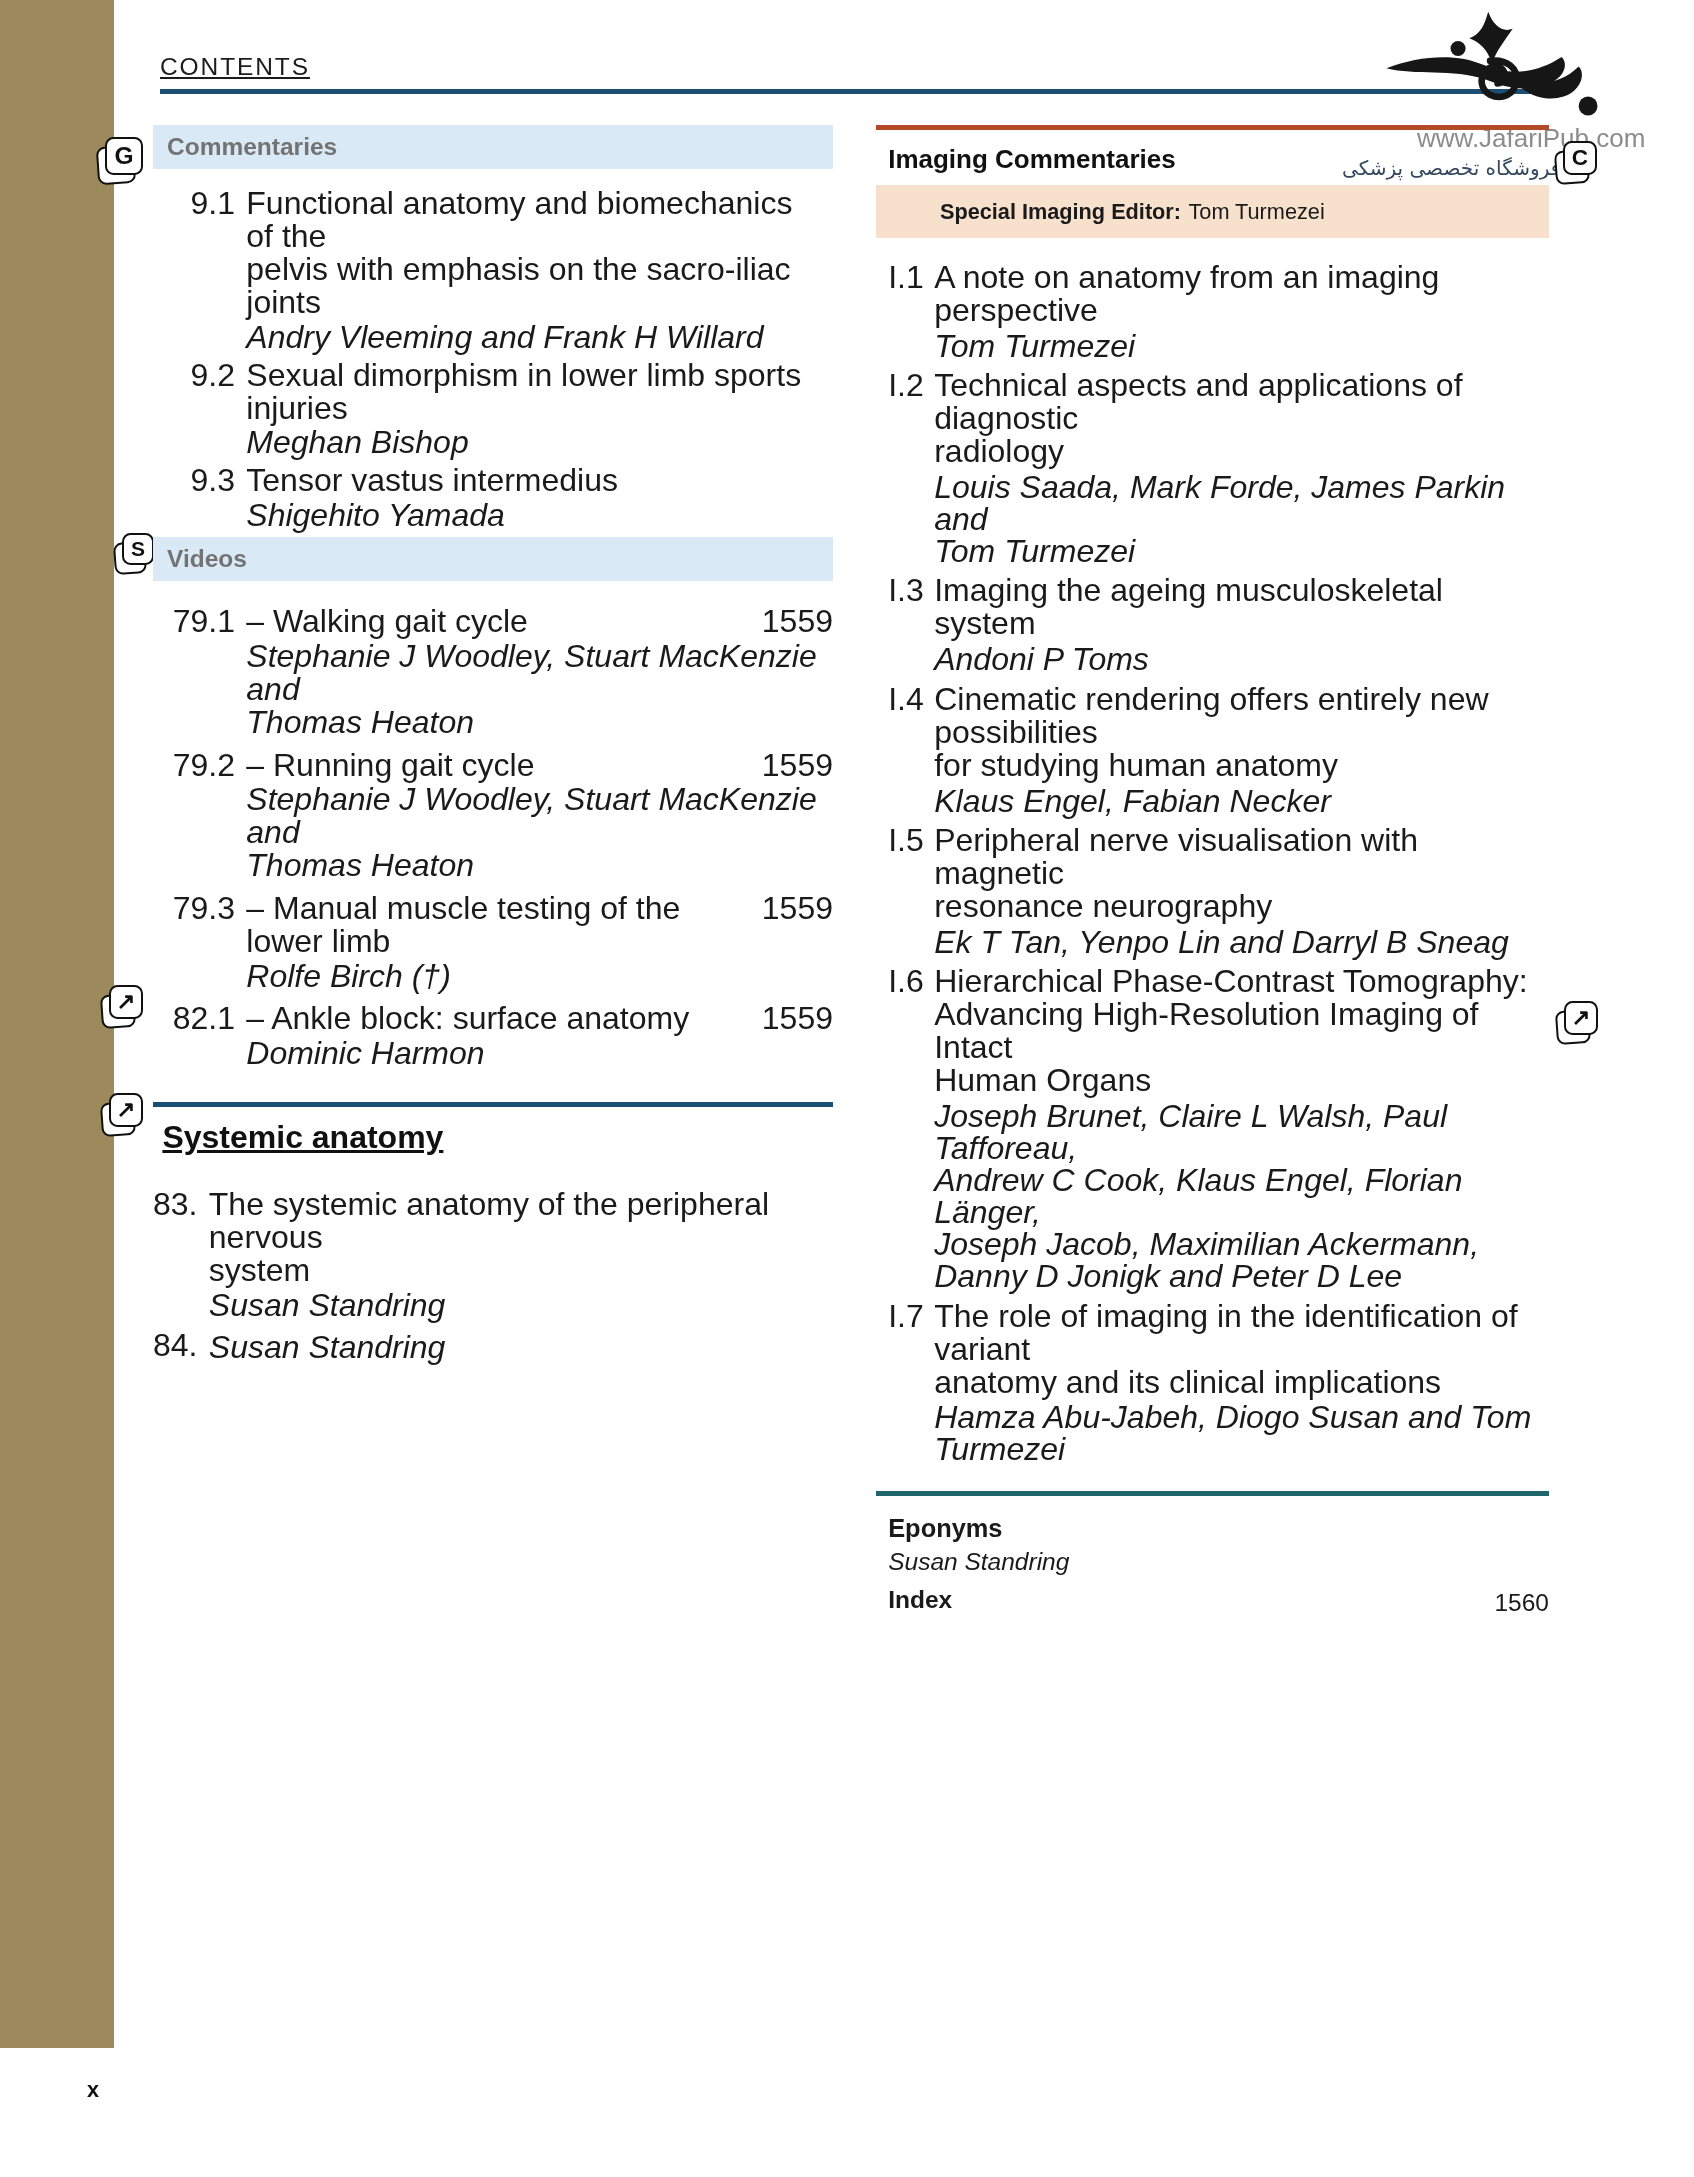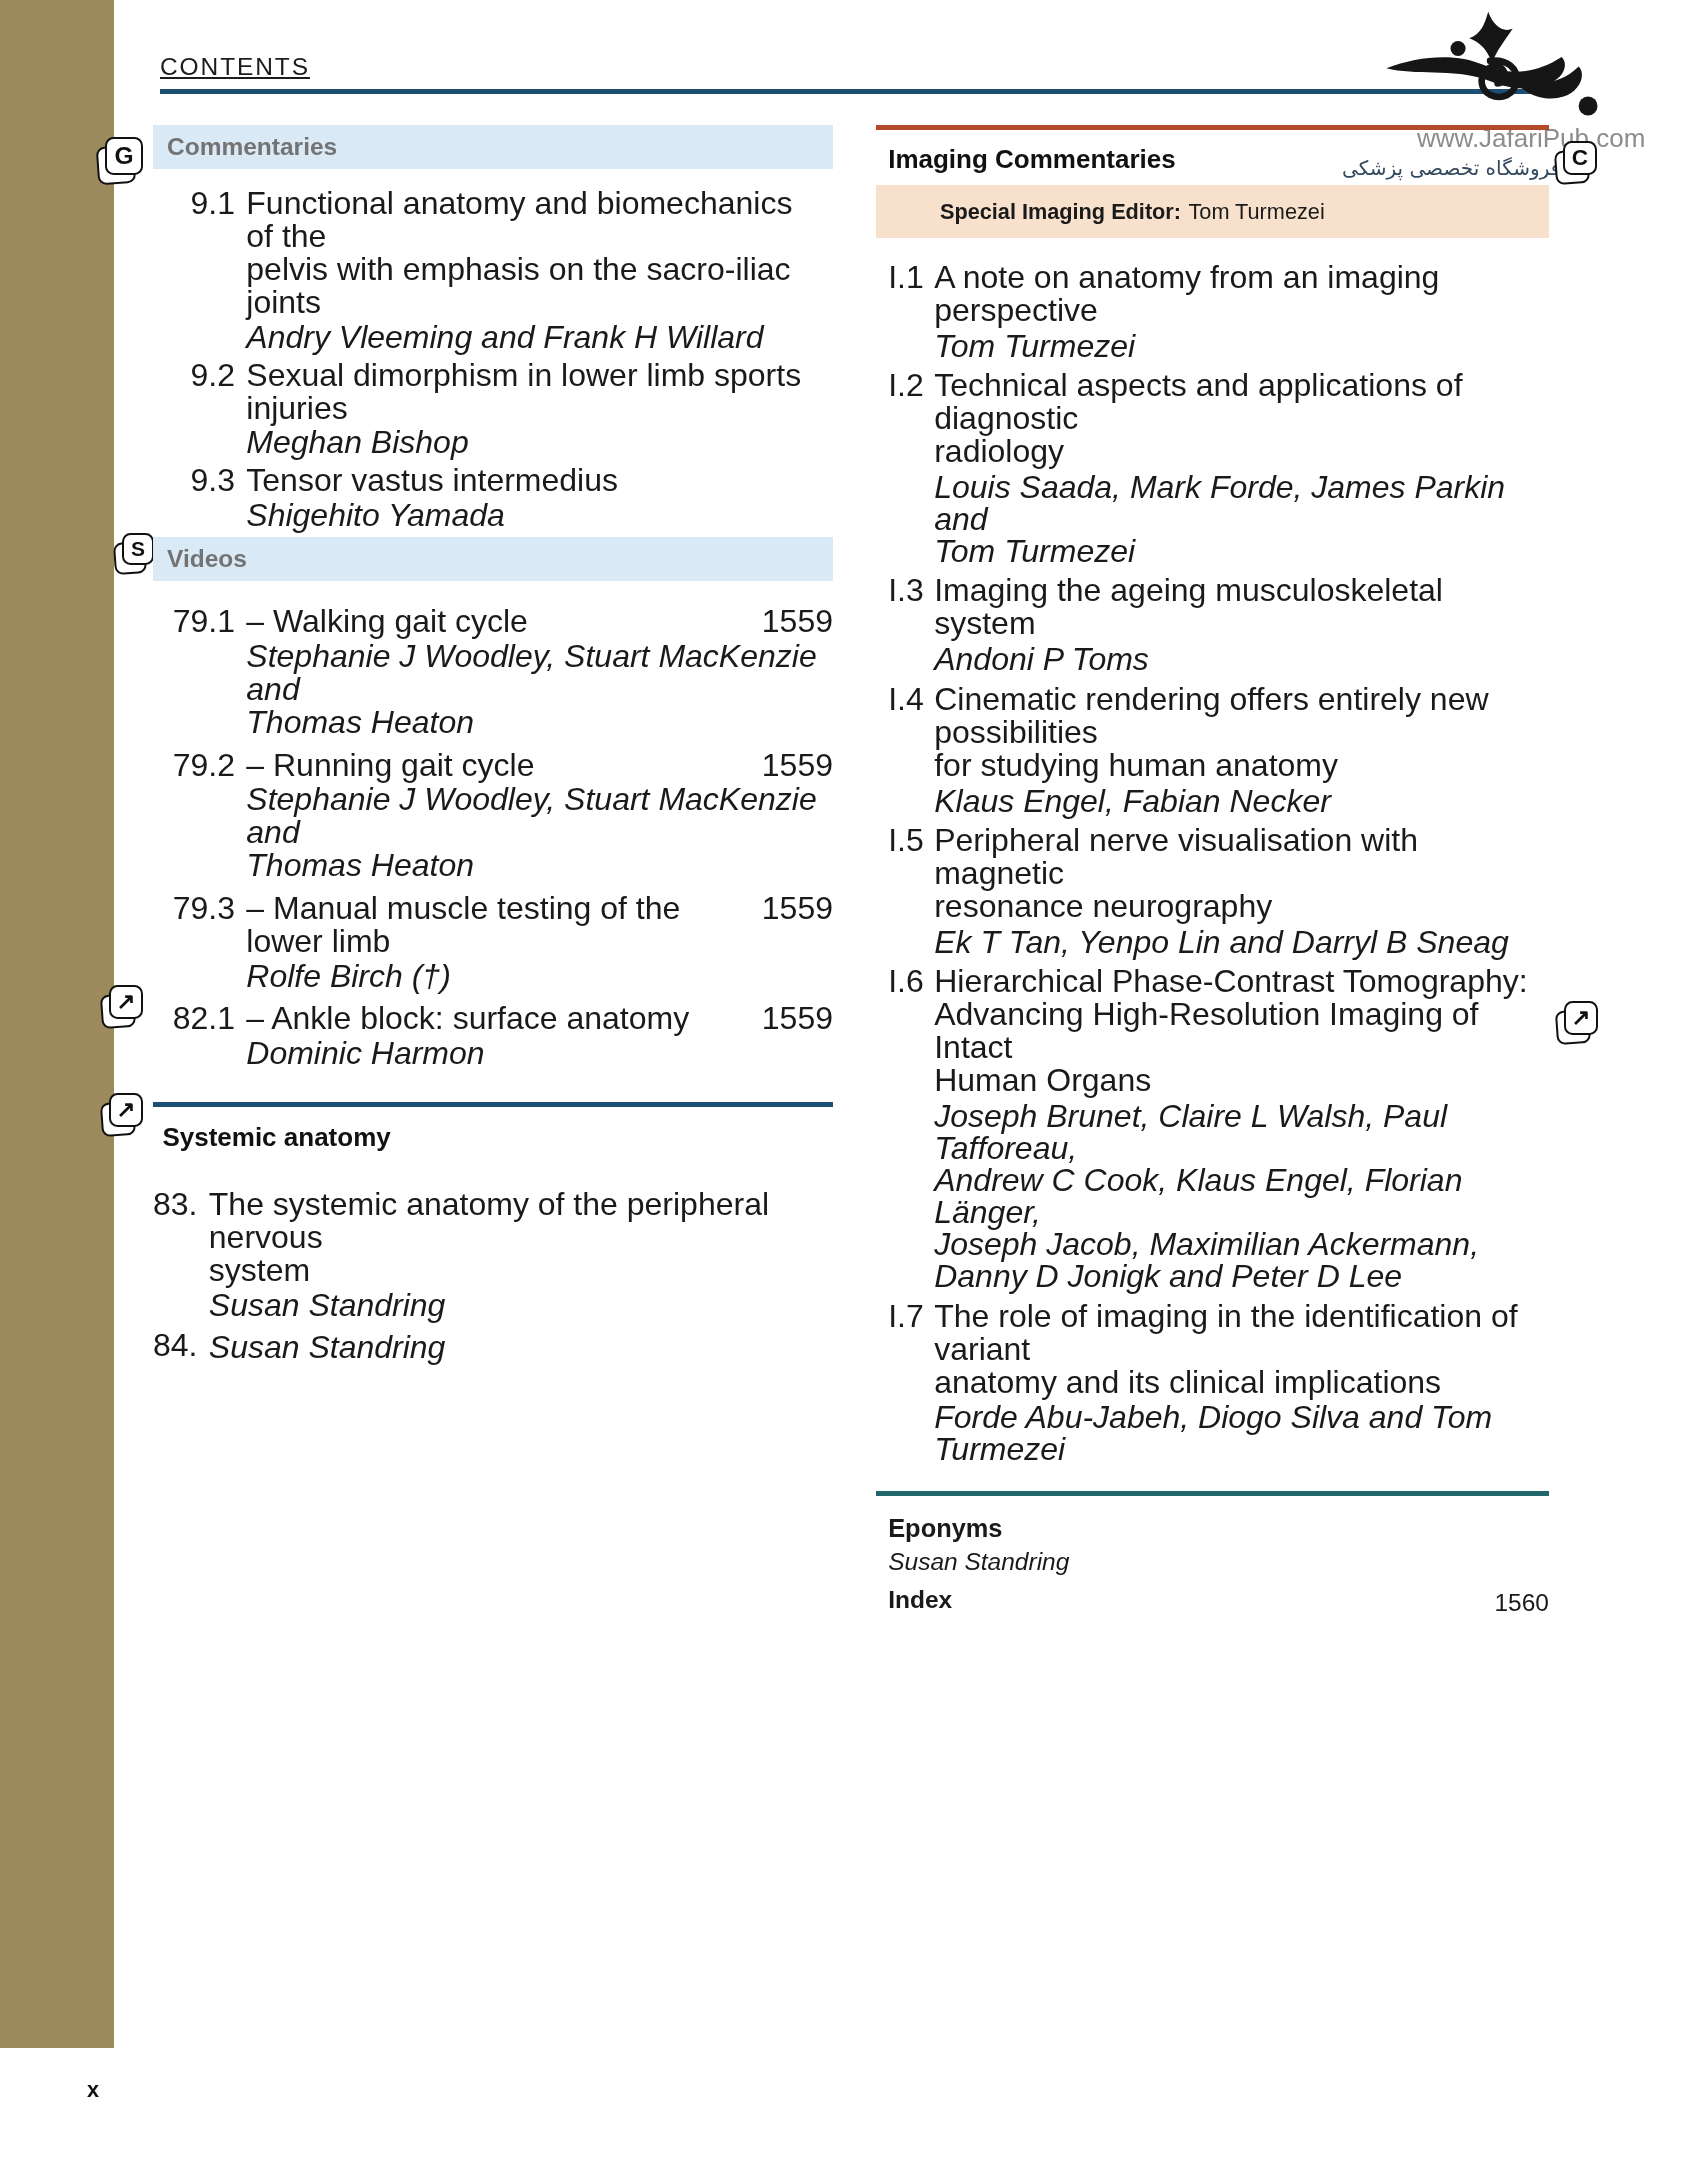--- a/index.html
+++ b/index.html
@@ -31,21 +31,21 @@
   .entry .body{flex:1;margin-left:11.3px;}
   .title{line-height:33px;white-space:pre-line;}
   .authors{font-style:italic;line-height:33px;margin-top:1.9px;white-space:pre-line;}
   .entry.video{margin-bottom:9.4px;}
   .titlerow{display:flex;justify-content:space-between;align-items:flex-start;}
   .titlerow .title{max-width:527px;}
   .pagenum{line-height:33px;}
 
   
   .rule-navy{height:4.7px;background:#1d4f72;margin-top:32px;}
-  .section-heading{font-weight:bold;font-size:26px;line-height:34px;margin-top:13px;padding-left:9.4px;color:#111;}
+  .section-heading{font-weight:bold;font-size:32px;line-height:34px;margin-top:13px;padding-left:9.4px;color:#111;text-decoration:underline;}
   .entry.sys{margin-top:34px;margin-bottom:0;}
   .entry.sys .num{flex:0 0 38px;text-align:left;}
   .entry.sys + .entry.sys{margin-top:7.5px;}
 
   
   .rule-rust{height:4.7px;background:#b54a2b;}
   .imaging-heading{font-weight:bold;font-size:26px;line-height:34px;margin-top:12.2px;padding-left:12.2px;color:#111;}
   .editor-box{margin-top:9.4px;height:53px;background:#f7e0cc;display:flex;align-items:center;
               padding-left:64px;box-sizing:border-box;font-size:21.7px;}
   .editor-box .lbl{font-weight:bold;}
@@ -277,21 +277,21 @@
 Andrew C Cook, Klaus Engel, Florian Länger,
 Joseph Jacob, Maximilian Ackermann,
 Danny D Jonigk and Peter D Lee</div>
       </div>
     </div>
     <div class="entry r">
       <div class="num">I.7</div>
       <div class="body">
         <div class="title">The role of imaging in the identification of variant
 anatomy and its clinical implications</div>
-        <div class="authors">Forde Abu-Jabeh, Diogo Silva and Tom Turmezei</div>
+        <div class="authors">Hamza Abu-Jabeh, Diogo Susan and Tom Turmezei</div>
       </div>
     </div>
   </div>
 
   <div class="rule-teal"></div>
   <div class="eponyms-h">Eponyms</div>
   <div class="eponyms-a">Susan Standring</div>
   <div class="index-row">
     <span class="lbl">Index</span>
     <span class="pagenum">1560</span>

